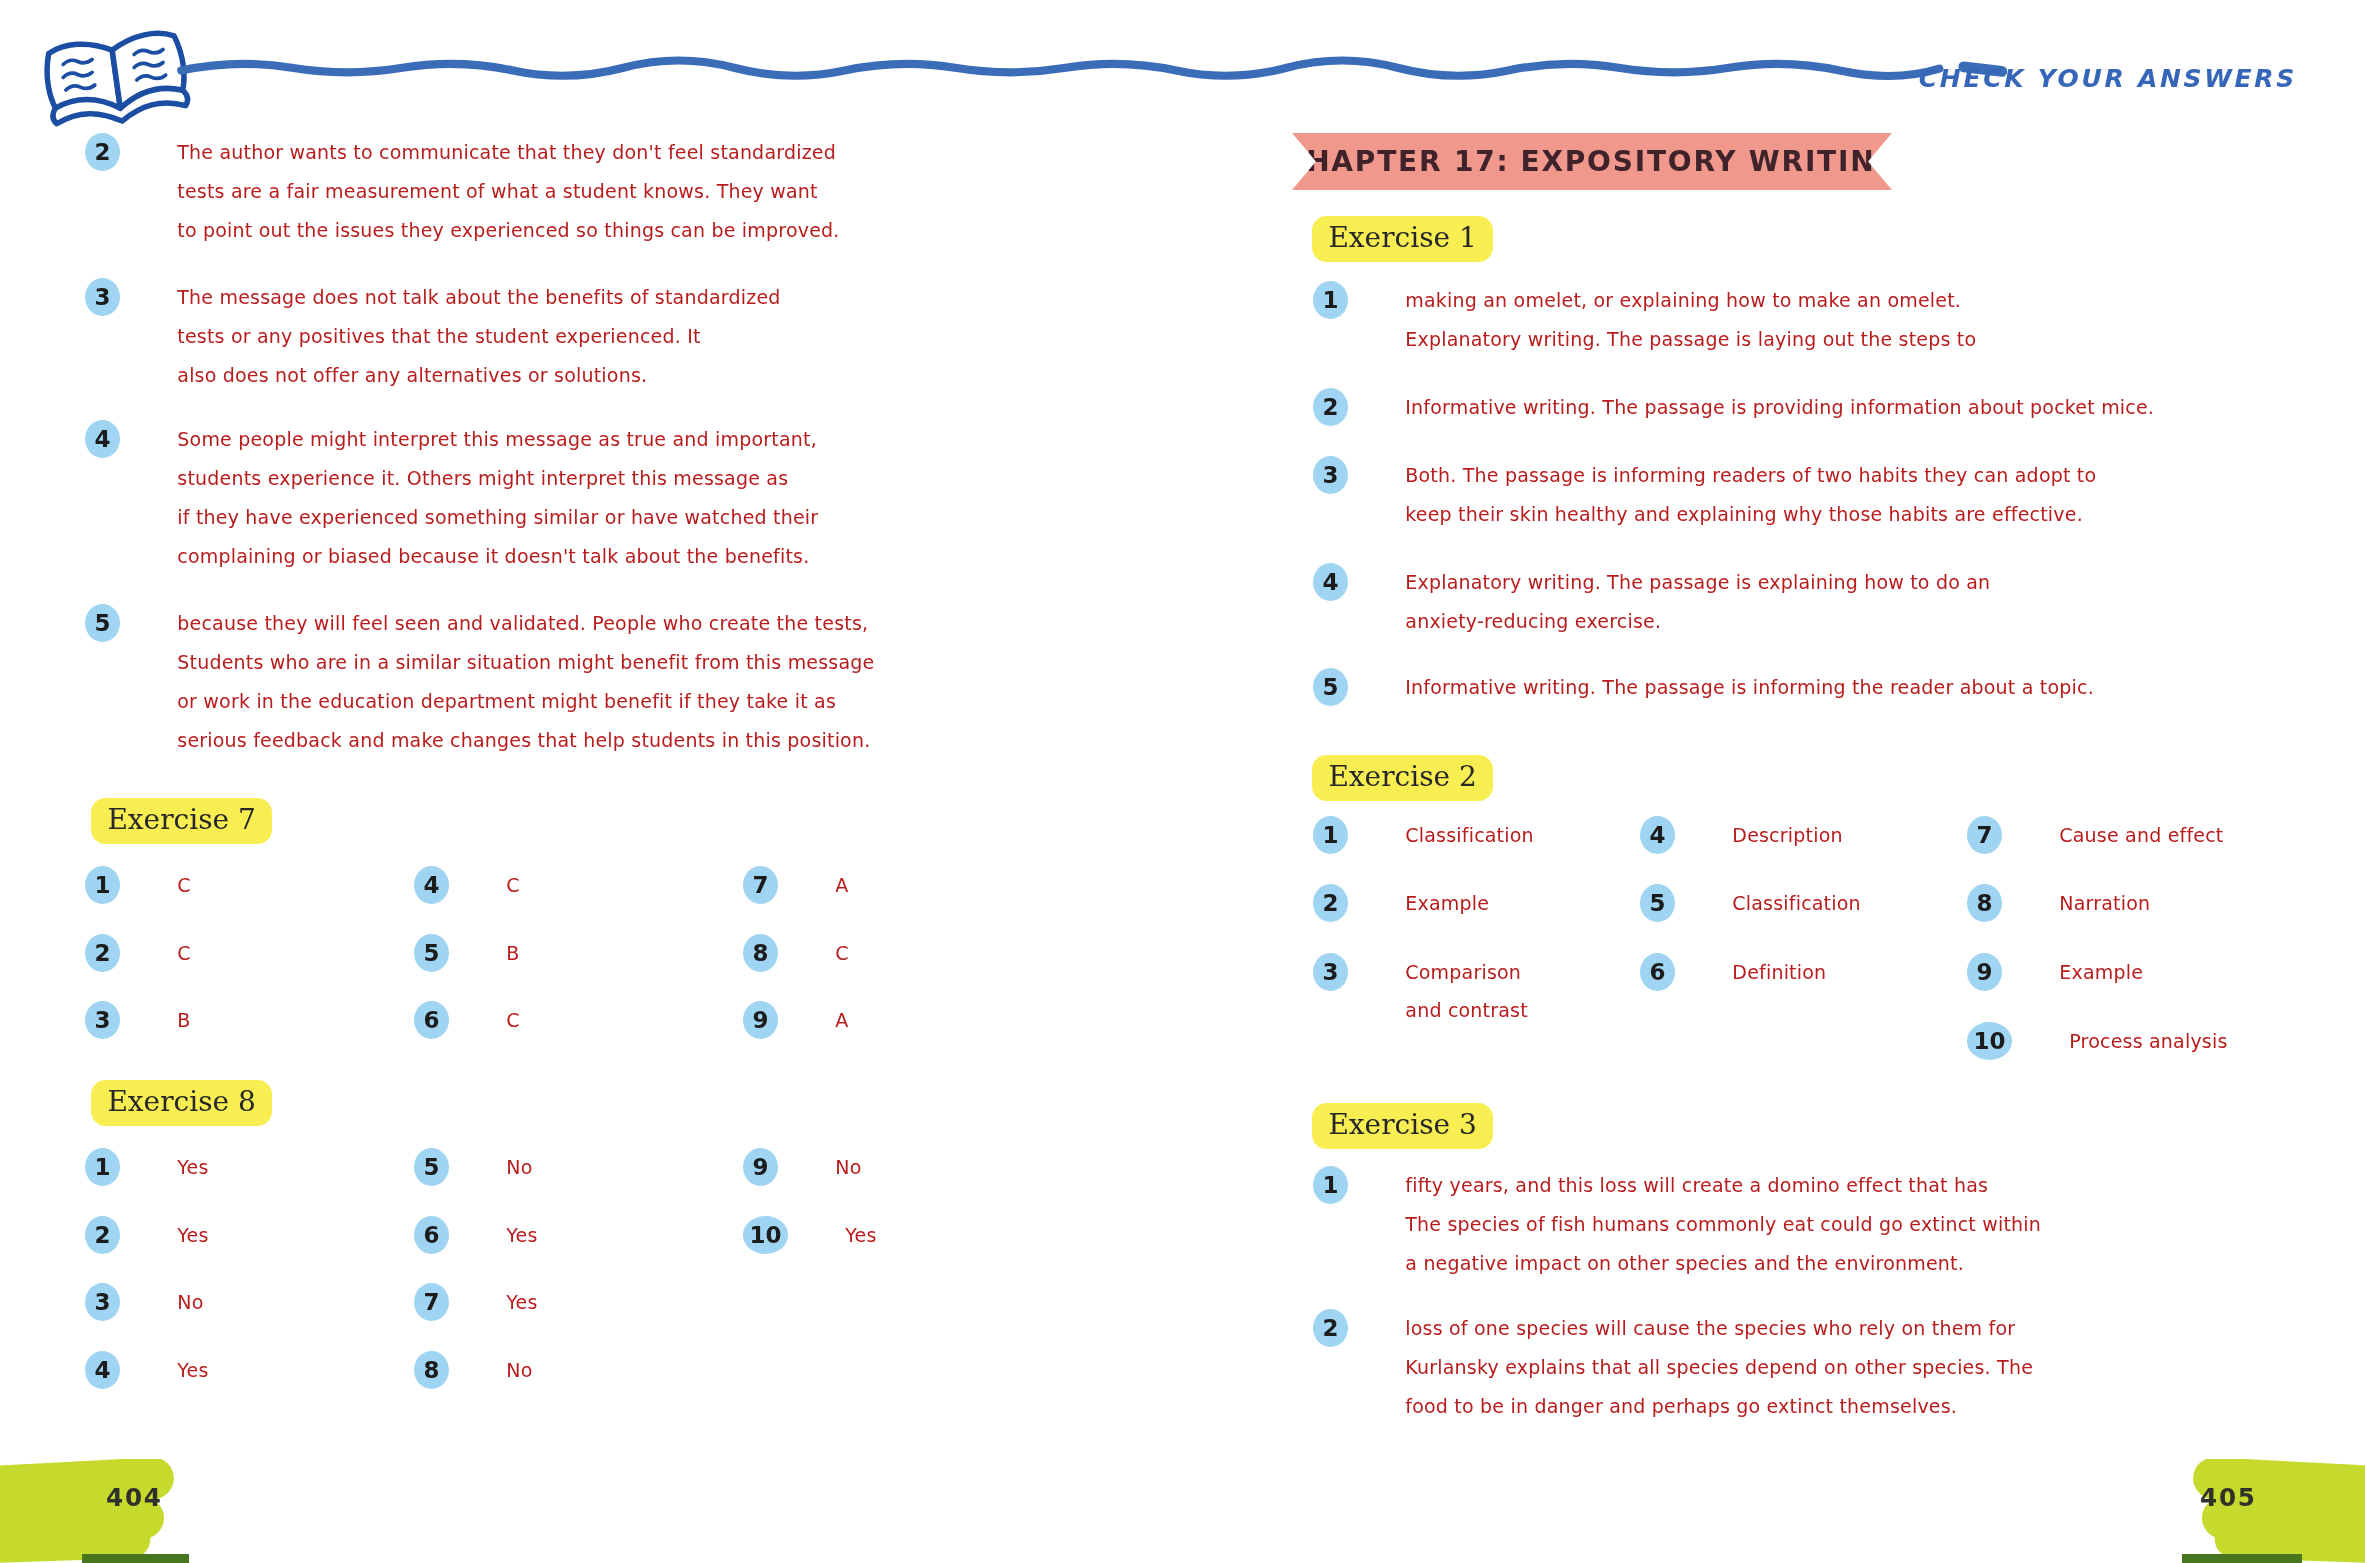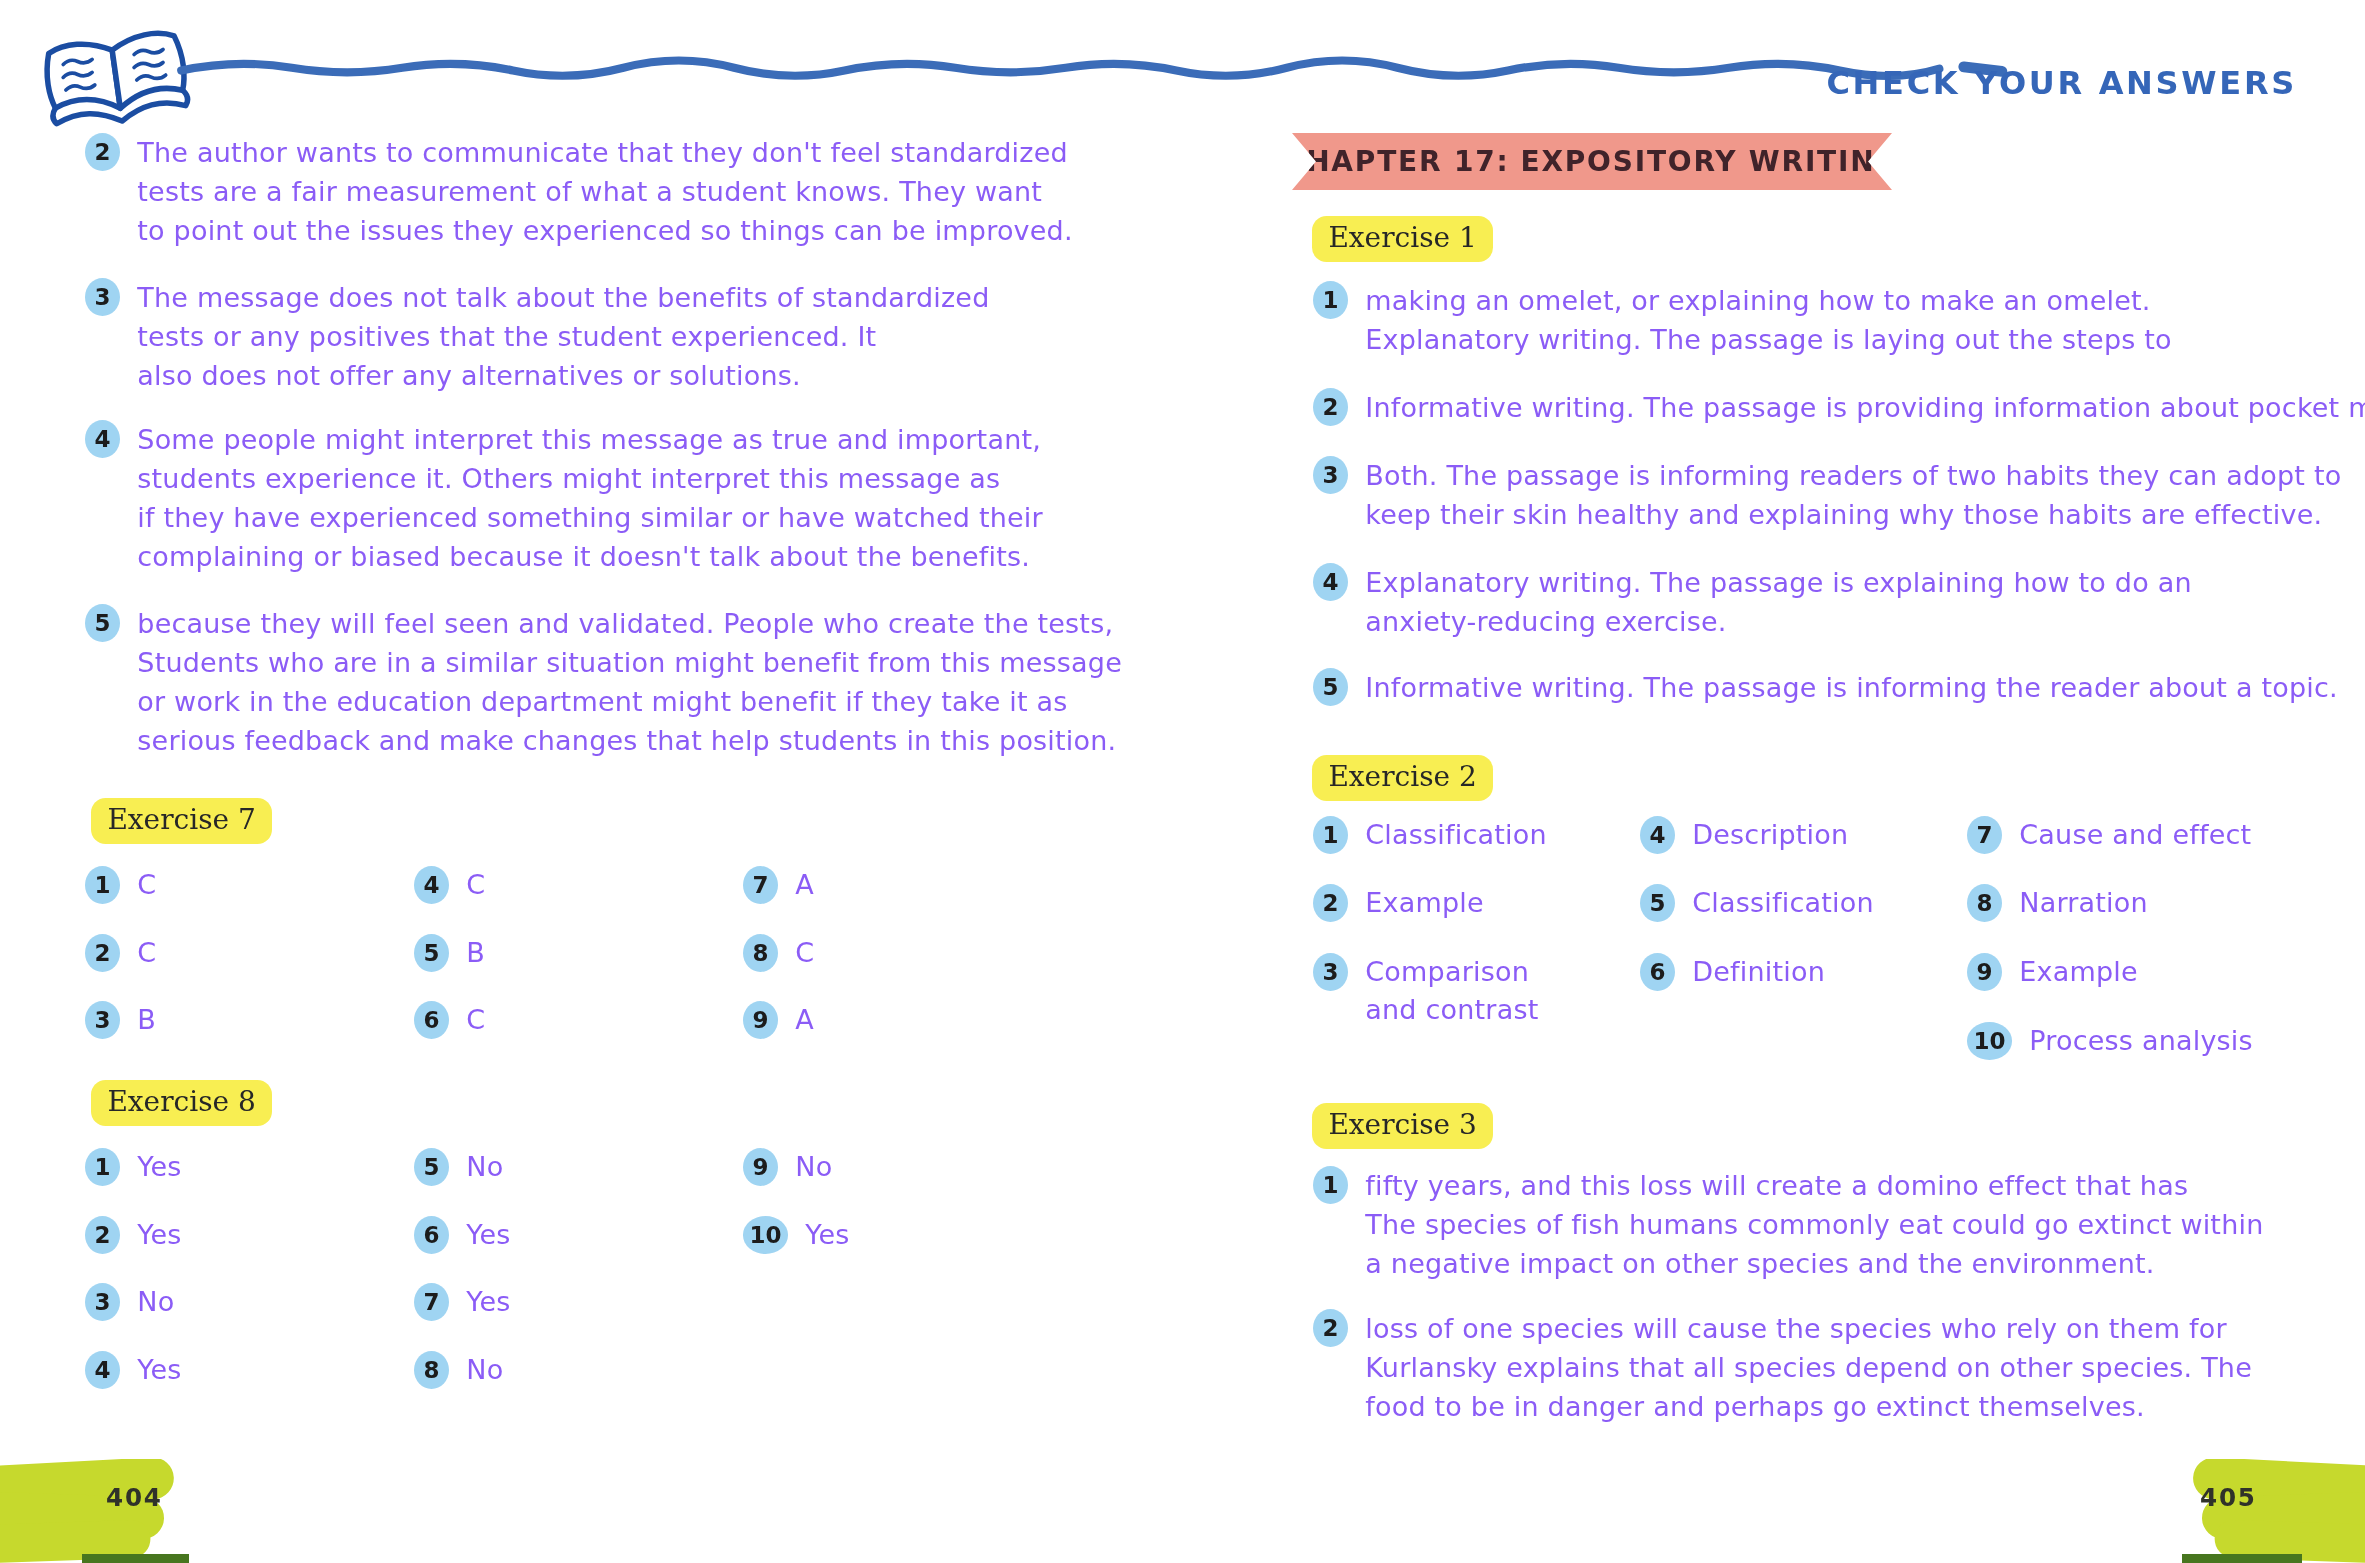--- a/index.html
+++ b/index.html
@@ -3,32 +3,32 @@
 <meta charset="utf-8">
 <title>Check Your Answers</title>
 <style>
   html,body{margin:0;padding:0;background:#ffffff;}
   .canvas{position:relative;width:2366px;height:1563px;background:#ffffff;overflow:hidden;
           font-family:"DejaVu Sans",sans-serif;color:#1e1e1e;}
 
   
   .book-icon{position:absolute;left:38px;top:22px;width:156px;height:109px;}
   .wave-svg{position:absolute;left:173px;top:56px;width:1838px;height:29px;}
-  .header-title{position:absolute;right:69px;top:64px;font-size:32px;font-weight:bold;
-                color:#3566b8;letter-spacing:2.7px;white-space:nowrap;}
+  .header-title{position:absolute;right:69px;top:64px;font-size:25px;font-weight:bold;
+                color:#3566b8;letter-spacing:2.7px;white-space:nowrap;font-style:italic;}
 
   
   .badge{display:inline-flex;align-items:center;justify-content:center;flex:0 0 auto;
          min-width:35px;height:38px;border-radius:50%;background:#9fd4f2;color:#1c1c1c;
          font-weight:bold;font-size:23px;}
   .badge.wide{min-width:45px;border-radius:23px / 19px;}
 
   
   .para,.grid-item{position:absolute;display:flex;gap:17.3px;align-items:flex-start;}
-  .lines,.val{font-size:27px;line-height:39px;color:#8b5cf6;letter-spacing:0.2px;white-space:nowrap;}
+  .lines,.val{font-size:19px;line-height:39px;color:#b91c1c;letter-spacing:0.2px;white-space:nowrap;margin-left:40px;}
   .val{line-height:38px;}
 
   
   .ex-label{position:absolute;background:#f8ee52;border-radius:14.6px;padding:4.5px 16.4px 8.2px 16.4px;
             font-family:"DejaVu Serif",serif;font-weight:normal;font-size:28px;color:#272727;
             white-space:nowrap;}
 
   
   .ribbon{position:absolute;left:1292px;top:133px;width:600px;height:57px;background:#f0988b;
           clip-path:polygon(0 0,100% 0,calc(100% - 24px) 50%,100% 100%,0 100%,24px 50%);

